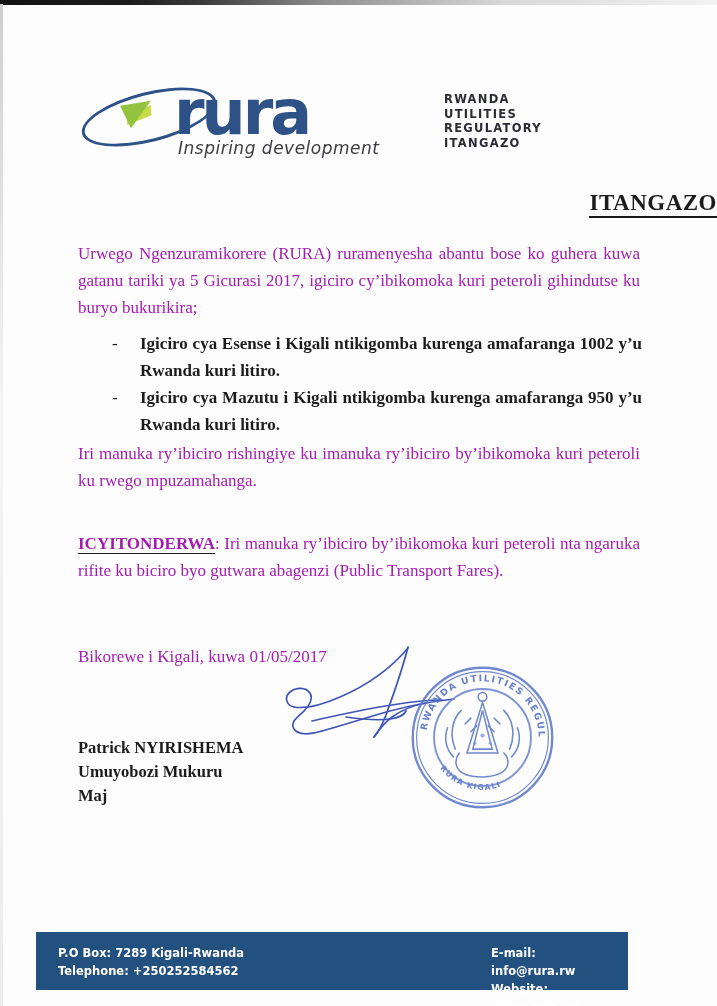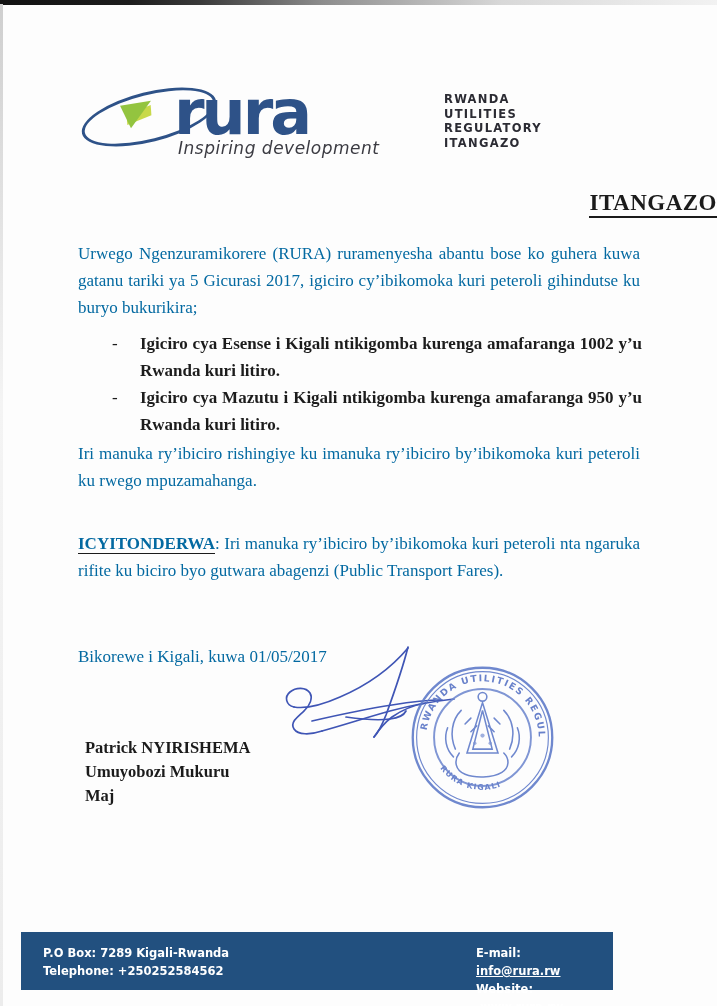--- a/index.html
+++ b/index.html
@@ -115,21 +115,21 @@
     padding-bottom: 1px;
   }
 
   
   .body-block {
     position: absolute;
     left: 78px;
     width: 562px;
     font-size: 17px;
     line-height: 27px;
-    color: #0369a1;
+    color: #a21caf;
     text-align: justify;
   }
   #intro-para { top: 240px; }
   #rationale-para { top: 440px; }
   #note-para { top: 530px; }
   #date-line { top: 643px; text-align: left; }
 
   .bullets {
     position: absolute;
     top: 330px; left: 112px;
@@ -170,26 +170,26 @@
     opacity: 0.88;
   }
   .signatory {
     position: absolute;
     left: 78px; top: 736px;
     font-size: 16.5px;
     line-height: 24px;
     font-weight: bold;
     color: #1b1b1b;
   }
-  .signatory span { display: block; margin-left: 7px; }
+  .signatory span { display: block; }
 
   
   .footer-band {
     position: absolute;
-    left: 21px; top: 932px;
+    left: 36px; top: 932px;
     width: 592px; height: 58px;
     background: linear-gradient(to bottom, #2c5party 0%, #24548c 0%, #1f4a80 45%, #274f86 100%);
     background-color: #22507f;
   }
   .footer-inner {
     position: relative;
     width: 100%; height: 100%;
     font-family: "DejaVu Sans", sans-serif;
     font-size: 11.5px;
     font-weight: bold;
@@ -198,21 +198,21 @@
   }
   .footer-left {
     position: absolute;
     left: 22px; top: 12px;
   }
   .footer-right {
     position: absolute;
     left: 455px; top: 12px;
   }
   .footer-left span, .footer-right span { display: block; white-space: pre; }
-  .u { text-decoration: underline; }
+  .u { }
 </style>
 </head>
 <body>
 
 <div id="page">
 
   <div class="scan-top-edge"></div>
   <div class="scan-left-edge"></div>
 
   <div class="letterhead">

